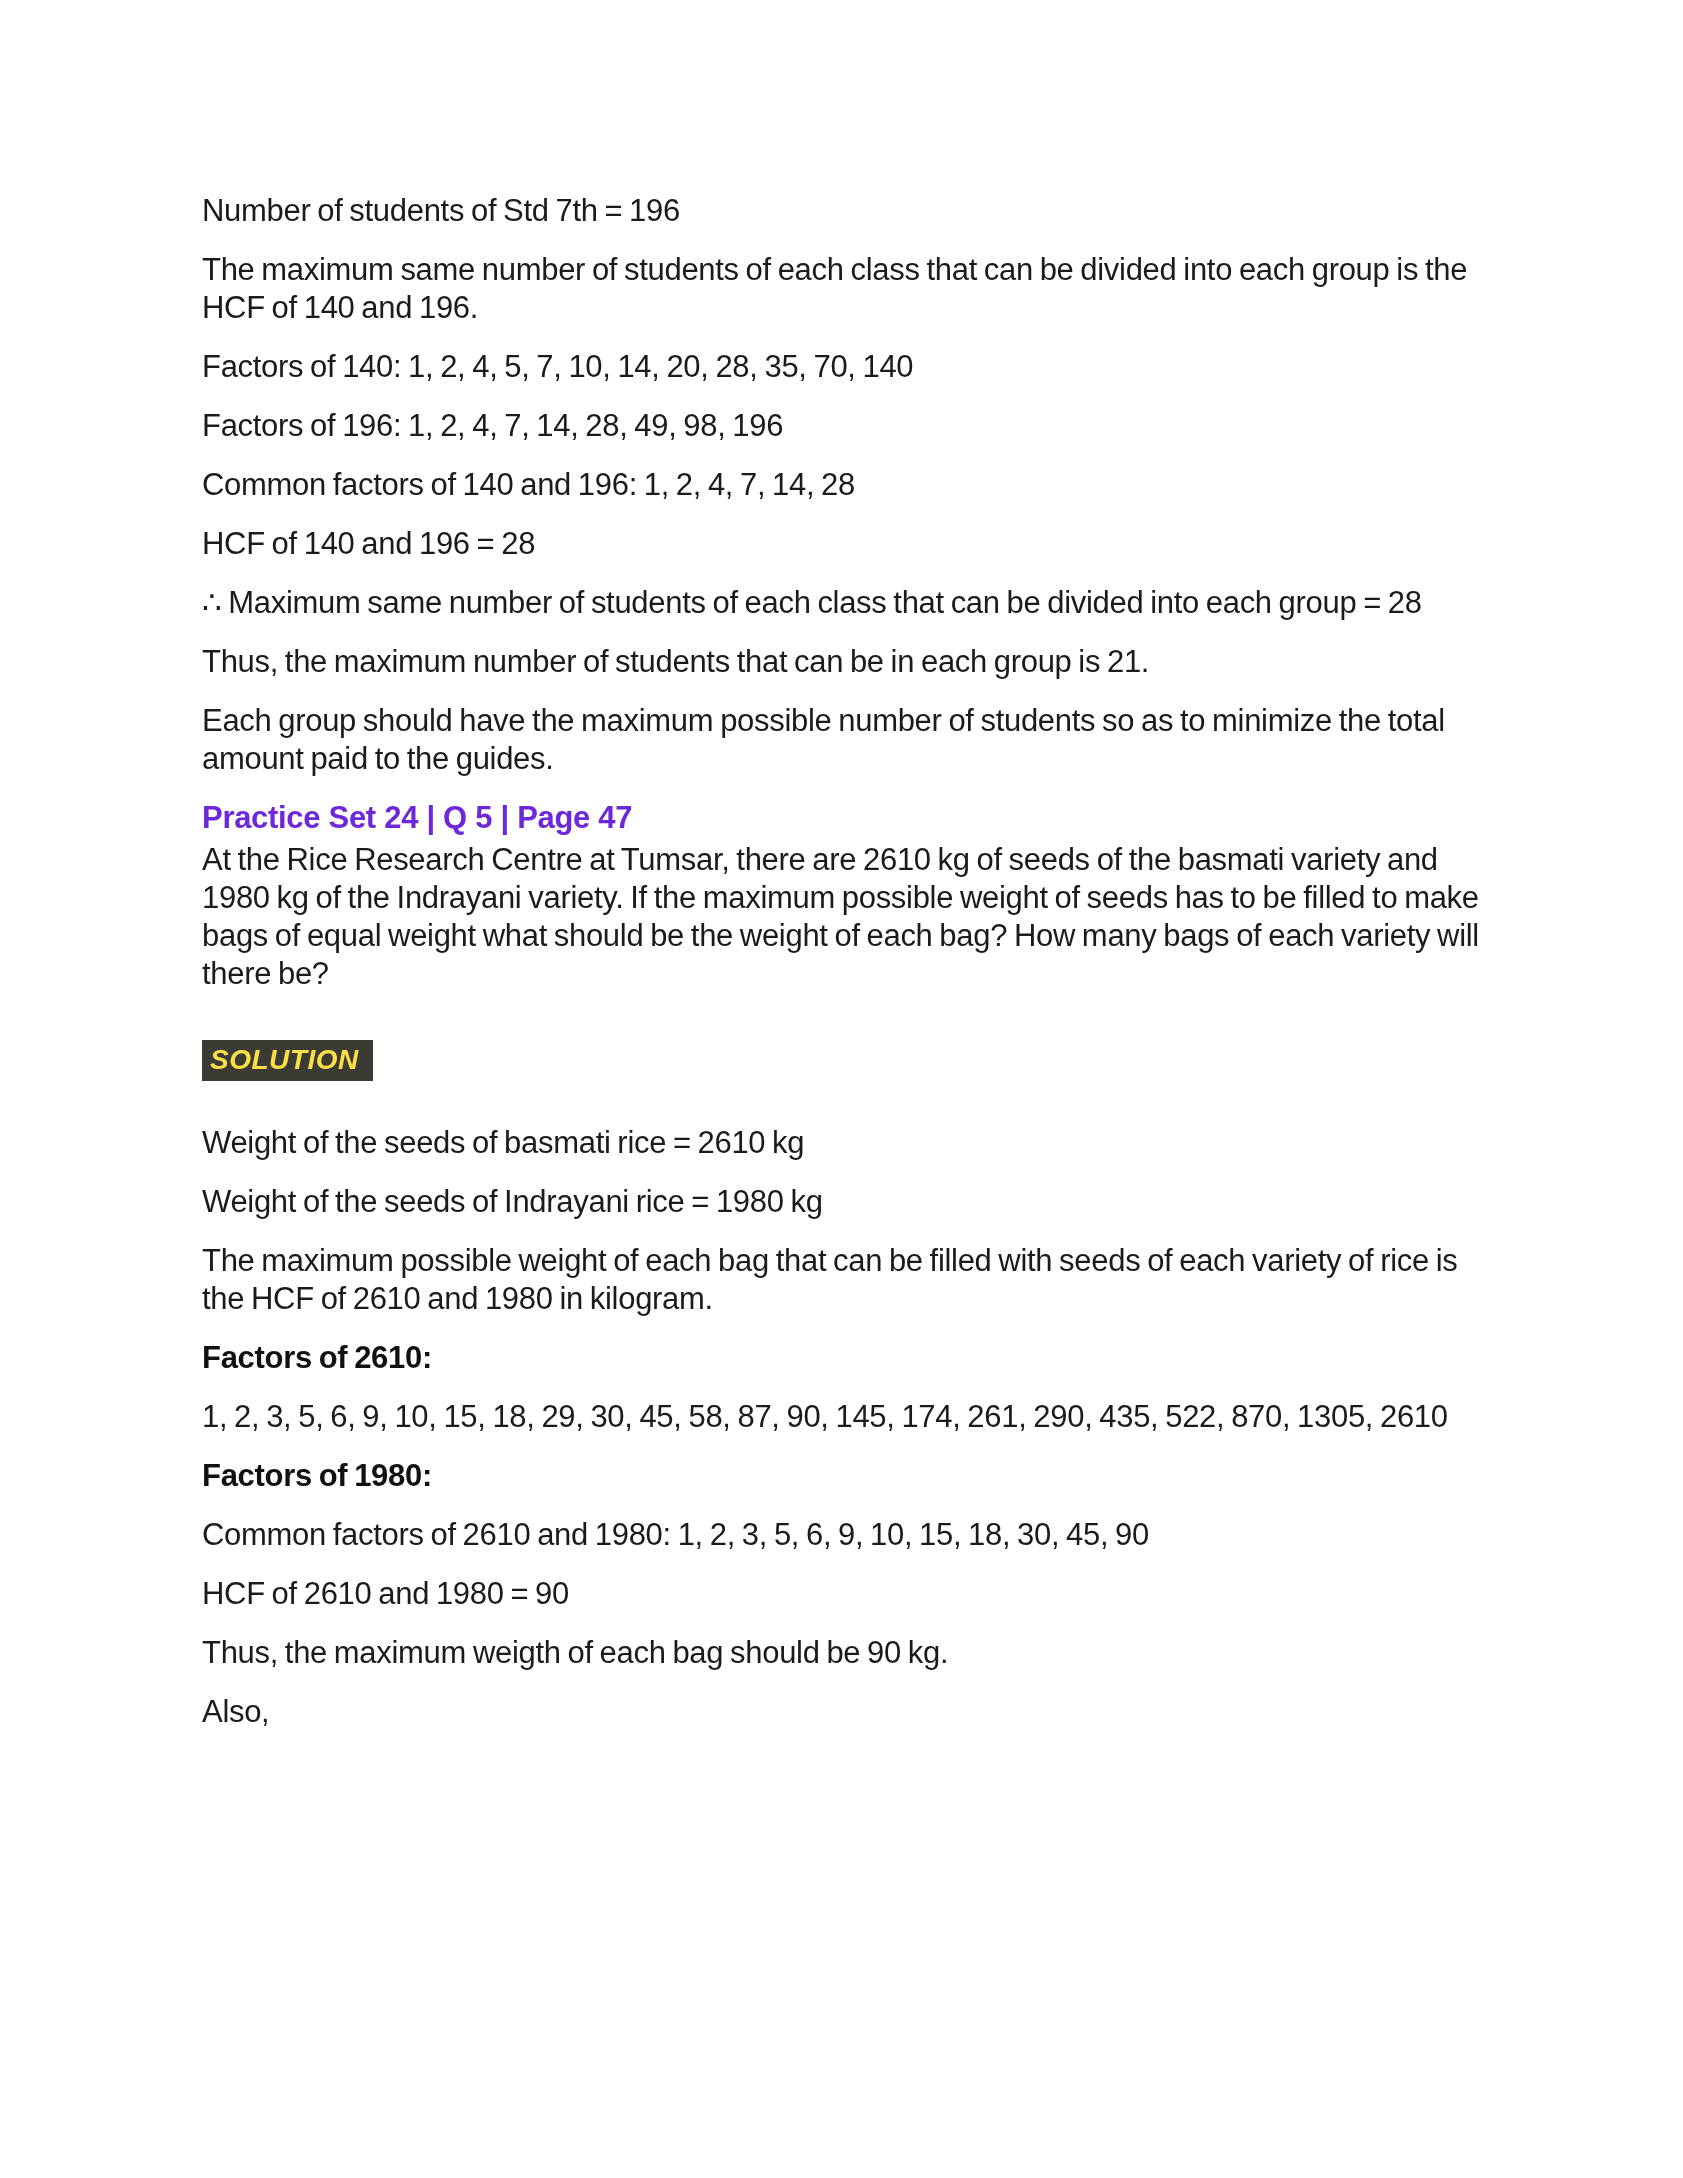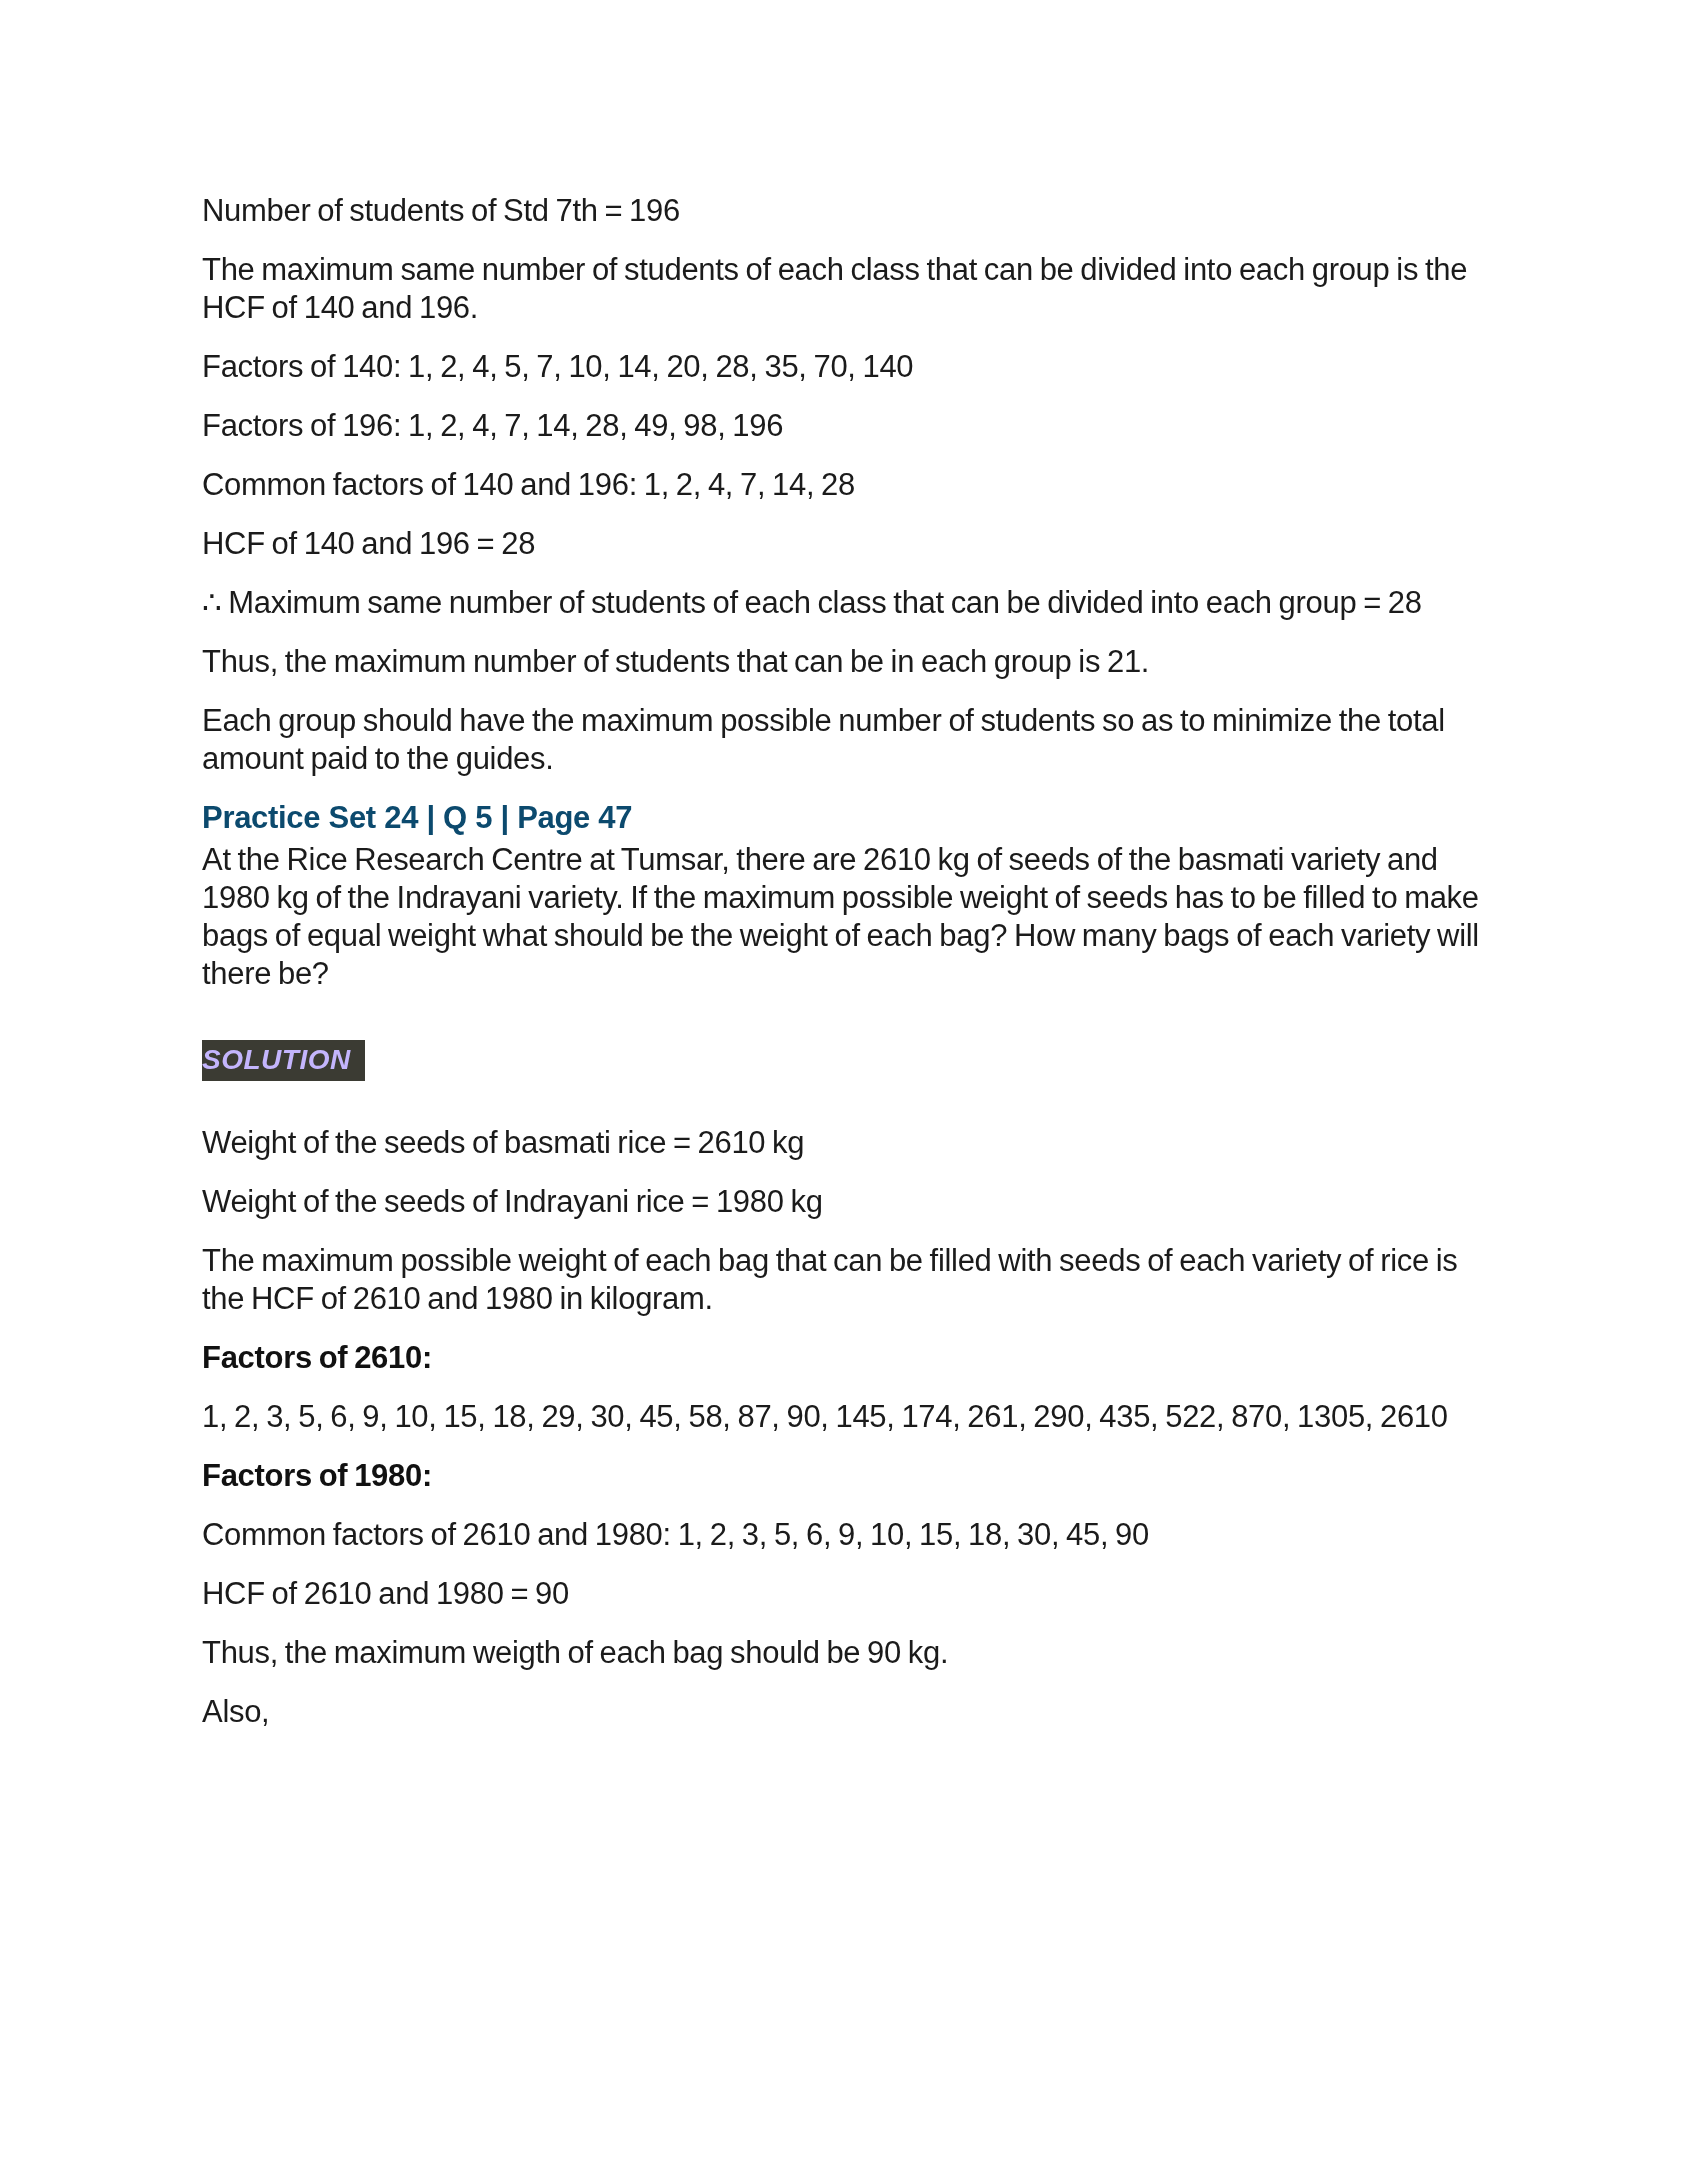--- a/index.html
+++ b/index.html
@@ -40,33 +40,33 @@
   }
   .content p.bold {
     font-weight: bold;
     color: #111111;
   }
   h2.green-heading {
     margin: 0 0 4px 0;
     font-size: 31px;
     line-height: 38px;
     font-weight: bold;
-    color: #0c4a6e;
+    color: #6d28d9;
     letter-spacing: -0.3px;
   }
   .solution-badge {
     display: inline-block;
     margin: 26px 0 43px 0;
     background: #3b3b33;
-    color: #c4b5fd;
+    color: #fde047;
     font-style: italic;
     font-weight: bold;
     font-size: 28px;
     line-height: 30px;
-    padding: 5px 14px 6px 0;
+    padding: 5px 14px 6px 8px;
     letter-spacing: 0.5px;
   }
 </style>
 </head>
 <body>
 
 <div class="page">
   <div class="content">
 
     <p>Number of students of Std 7th = 196</p>

